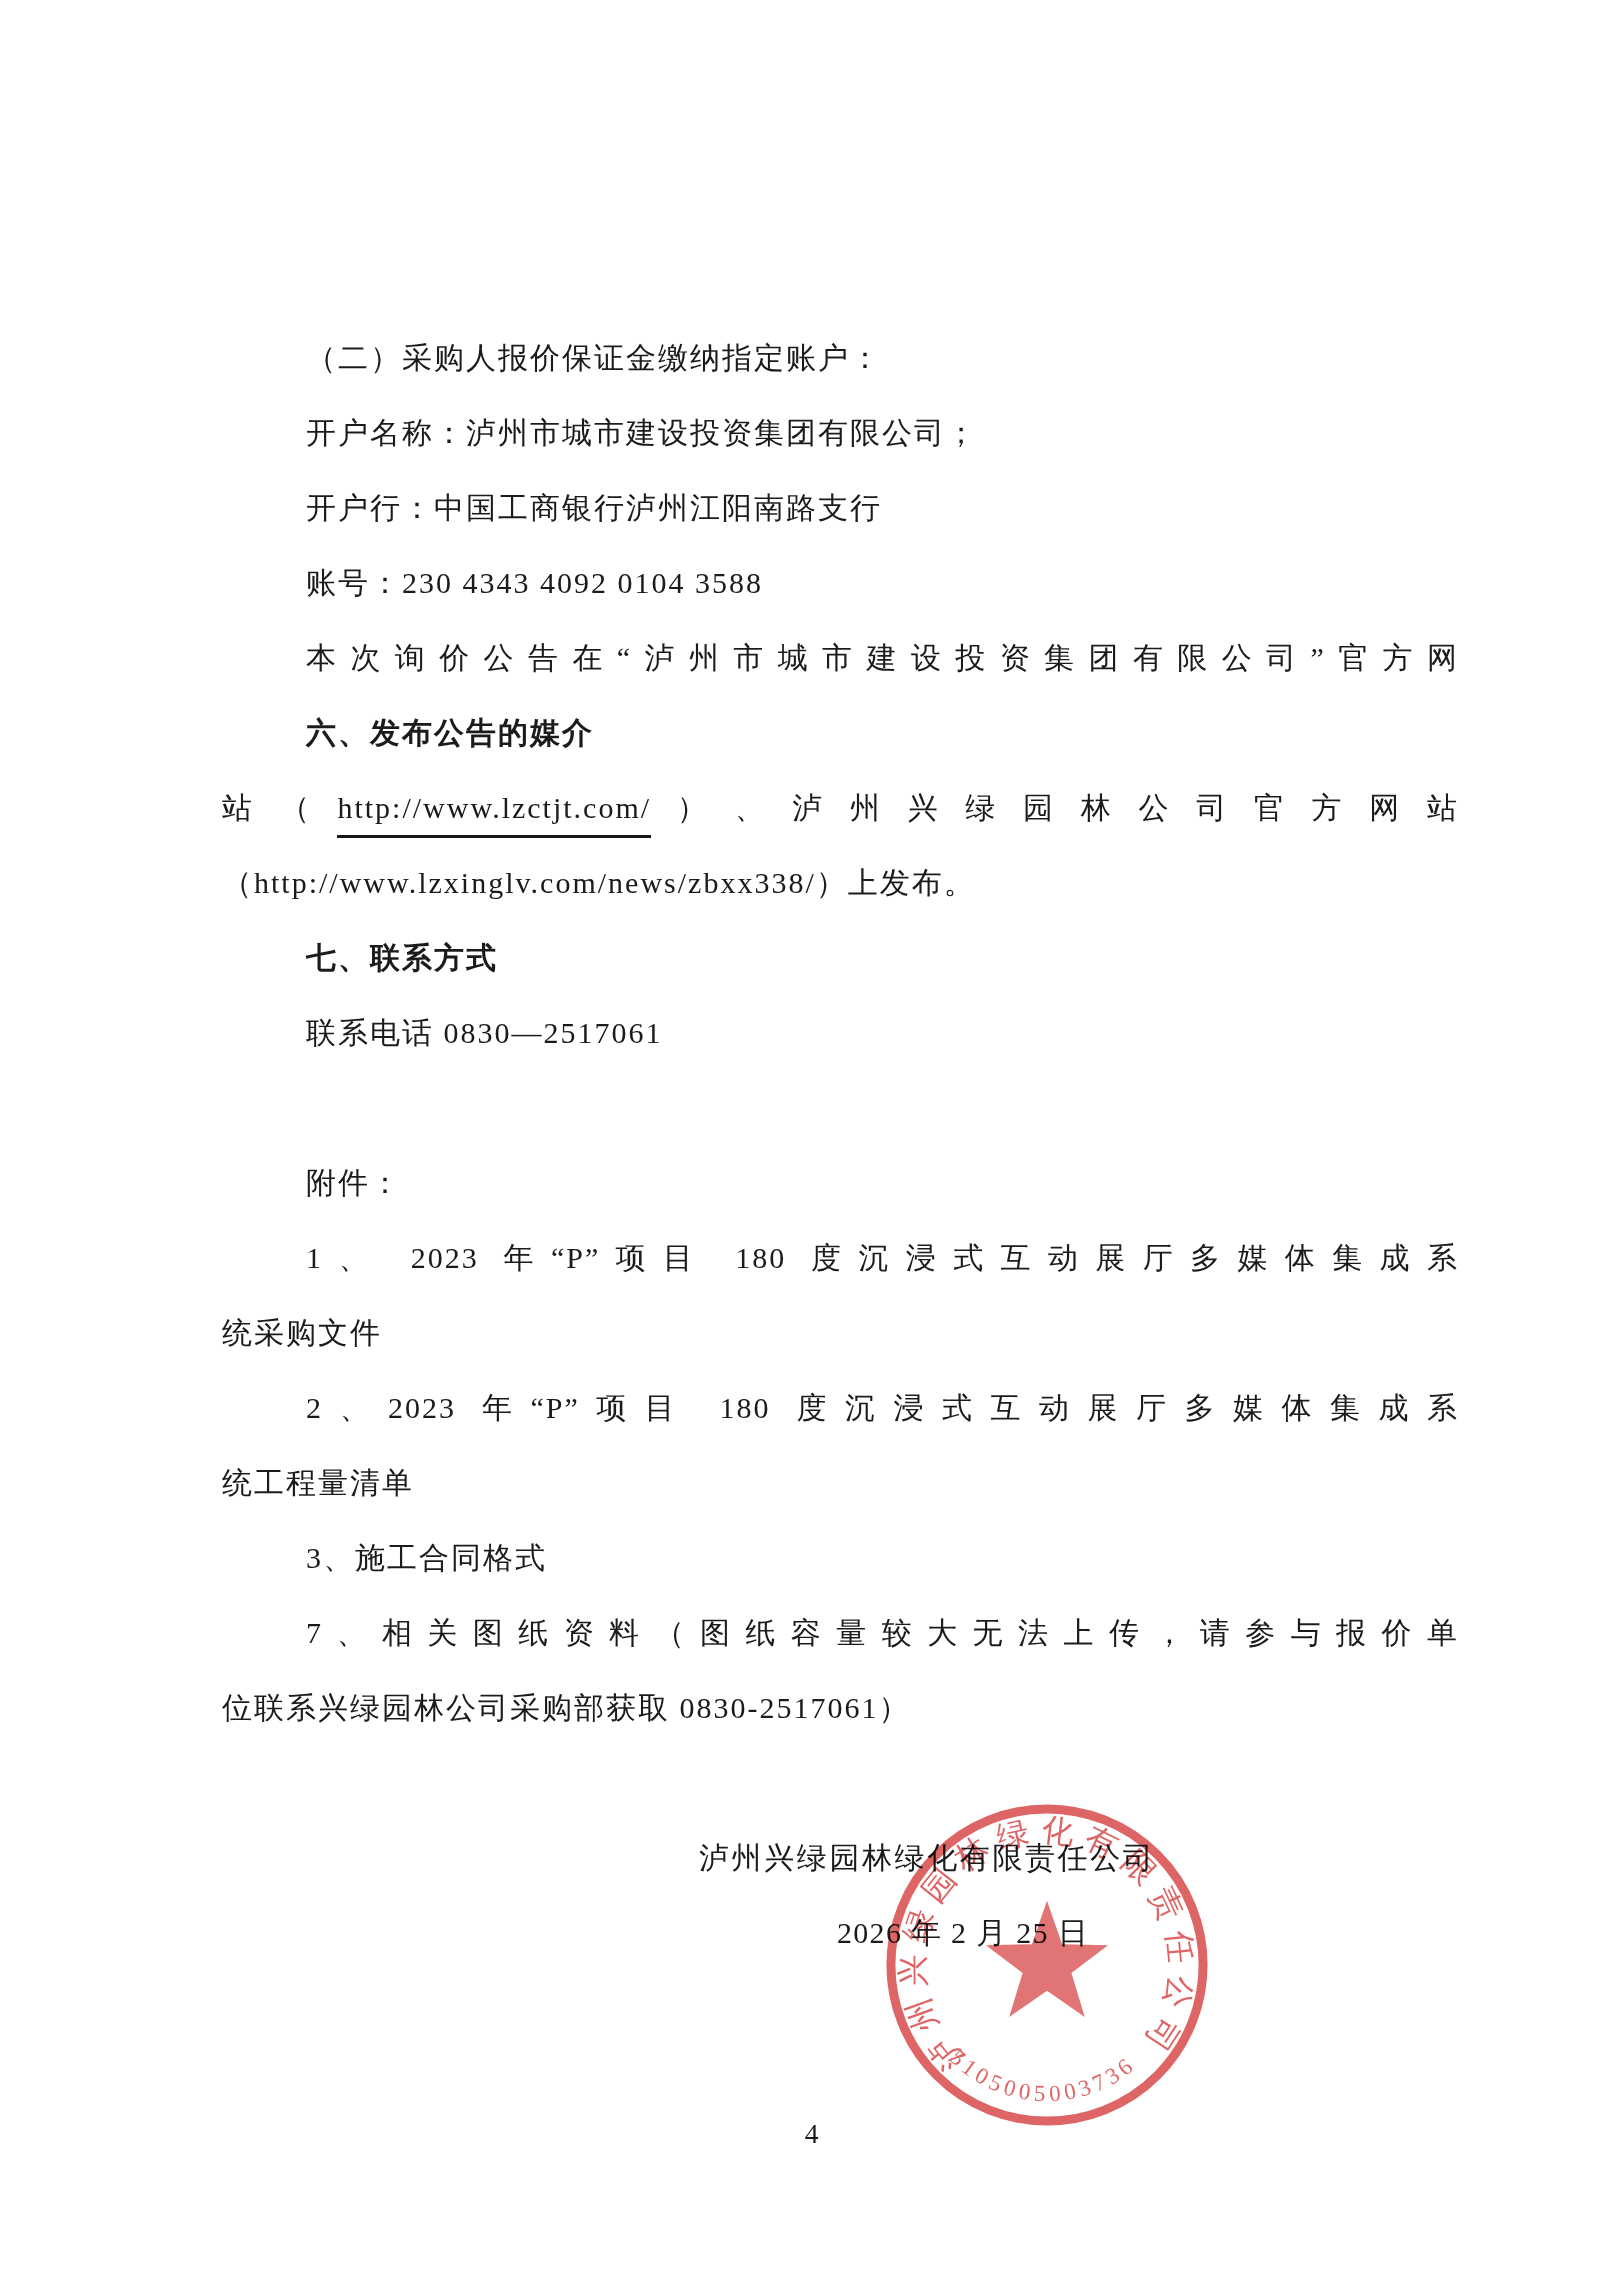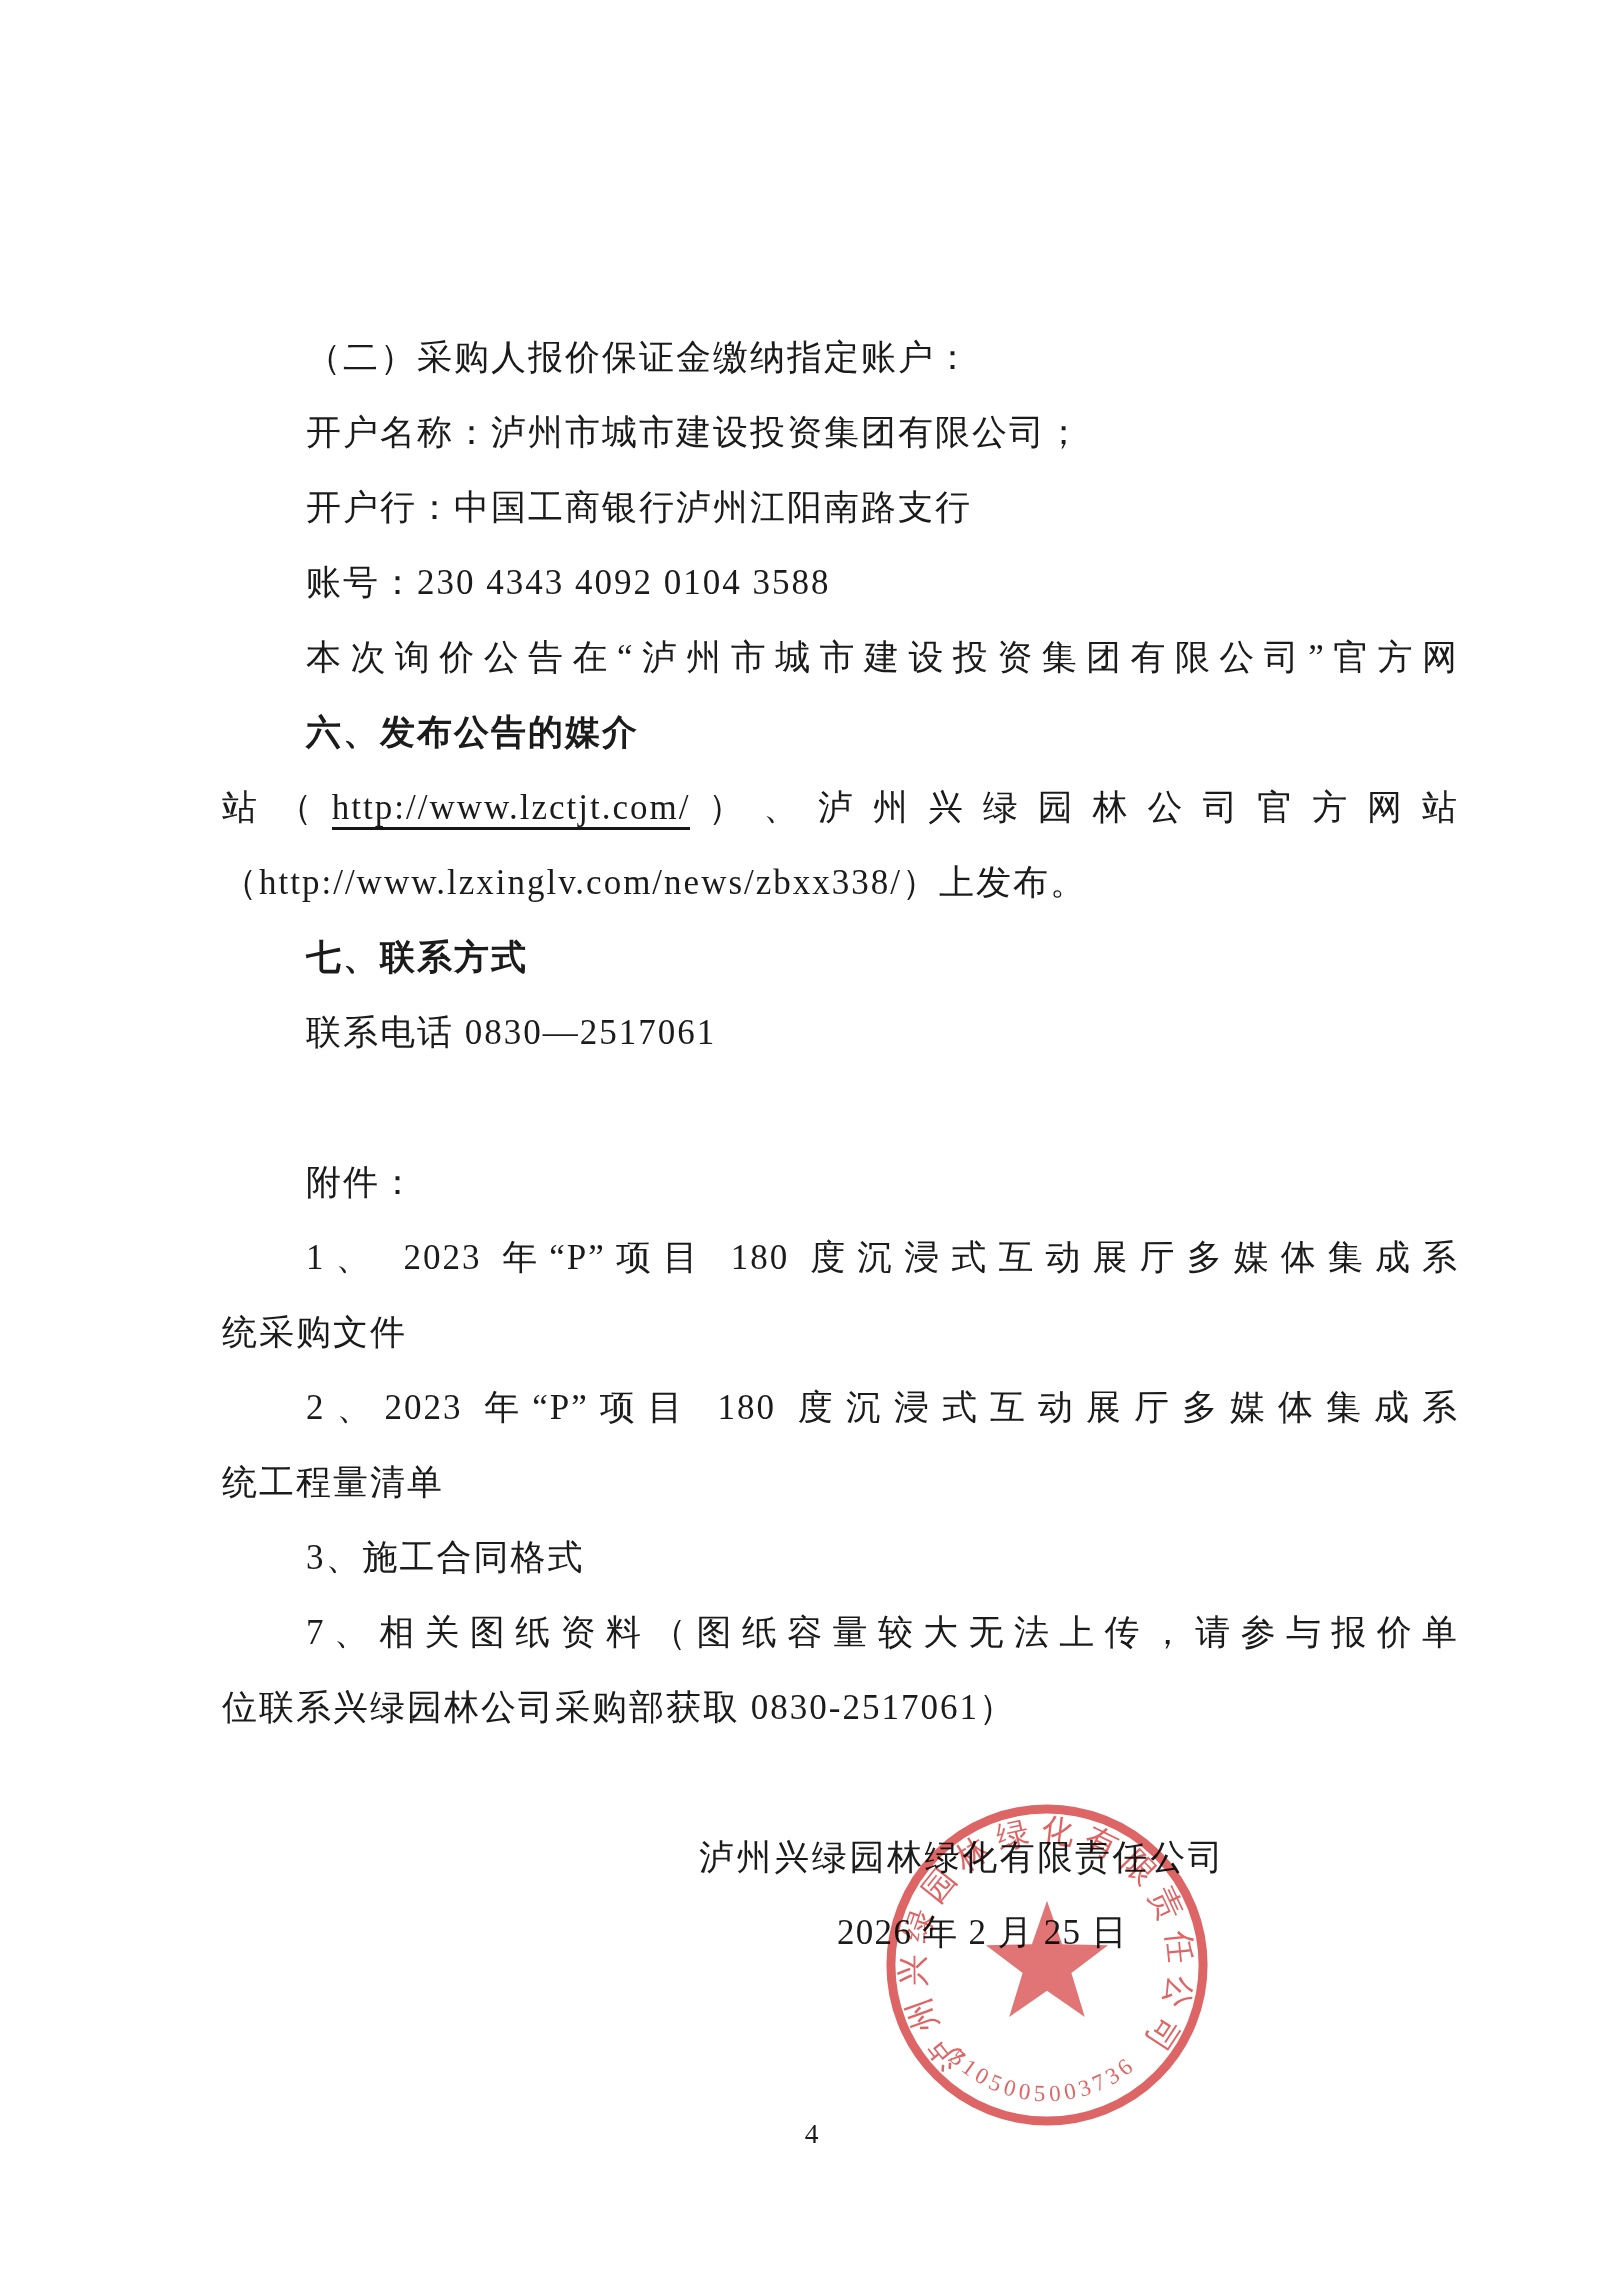--- a/index.html
+++ b/index.html
@@ -7,27 +7,27 @@
     position:relative;
     width:1623px;height:2295px;
     background:#ffffff;
     font-family:"Liberation Serif","DejaVu Serif",serif;
     color:#1b1b1b;
     overflow:hidden;
   }
   .content{
     position:absolute;
     left:222px;top:320px;width:1237px;
-    font-size:35px;line-height:75px;letter-spacing:2px;
+    font-size:30px;line-height:75px;letter-spacing:2px;
   }
   .ln{min-height:75px;white-space:normal;}
   .indent{text-indent:84px;}
   .just{text-align:justify;text-align-last:justify;}
   .bold{font-weight:bold;}
-  .url-u{border-bottom:3.9px solid #171717;padding-bottom:0;}
+  .url-u{border-bottom:3.9px solid #171717;padding-bottom:11px;}
   .sig-company{padding-left:477px;letter-spacing:2.6px;}
   .sig-date{padding-left:615px;letter-spacing:1.3px;}
   .pageno{
     position:absolute;top:2118px;left:0;width:100%;
     text-align:center;font-size:27.5px;letter-spacing:0;
   }
   .stamp{
     position:absolute;left:880px;top:1798px;width:334px;height:334px;
     mix-blend-mode:multiply;opacity:.92;
   }

